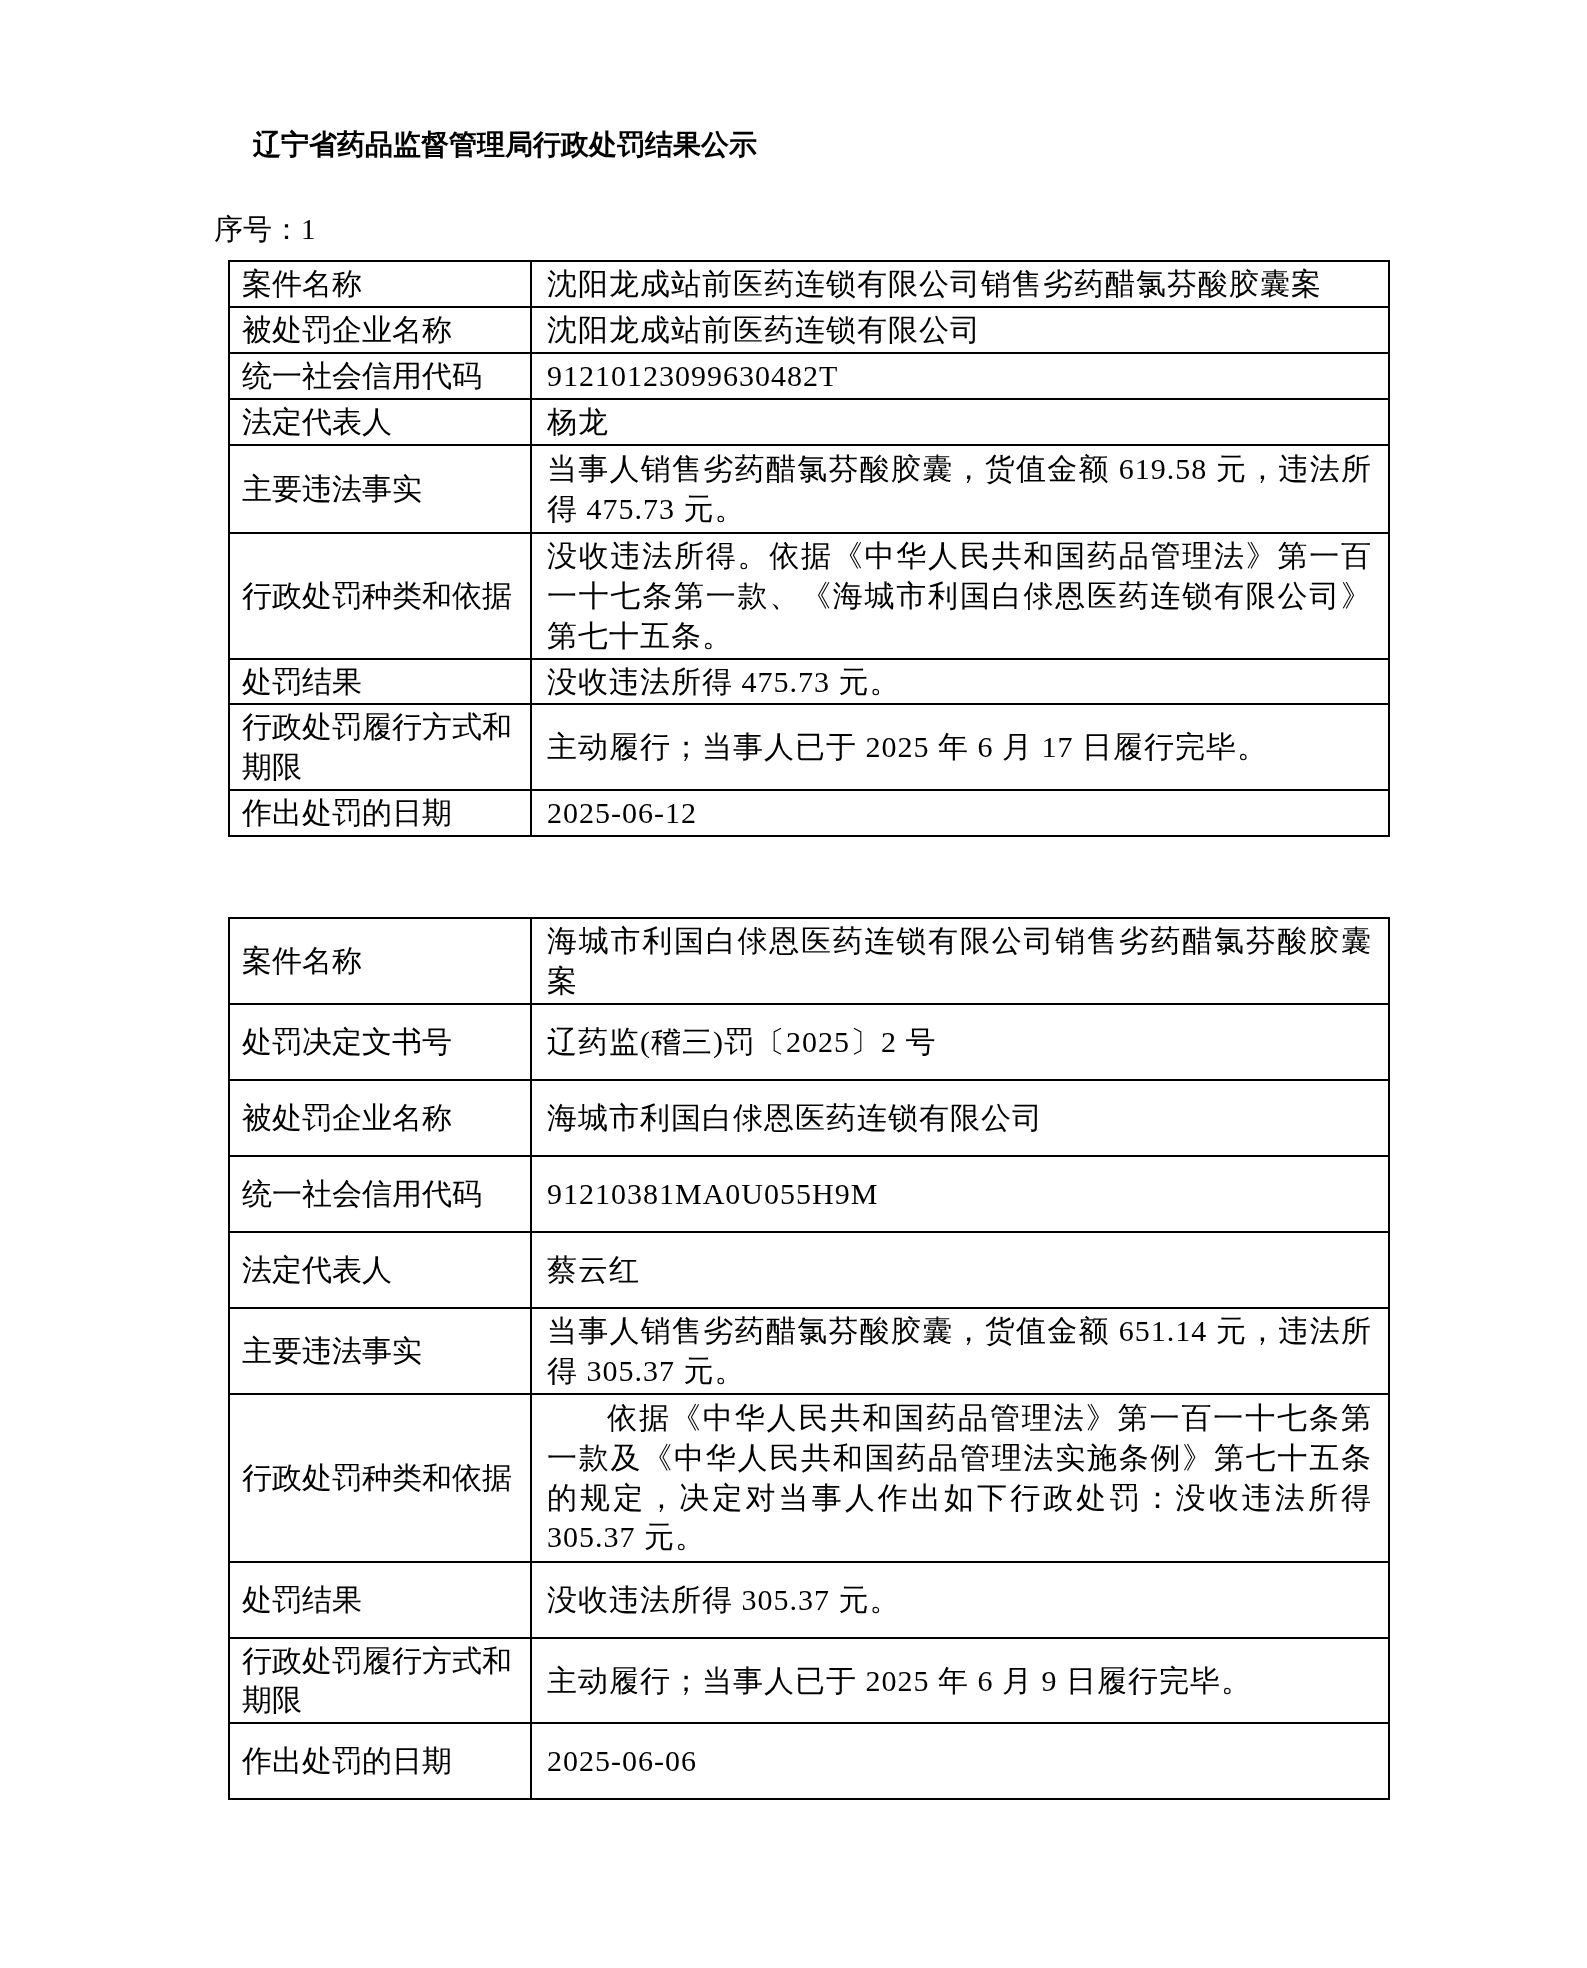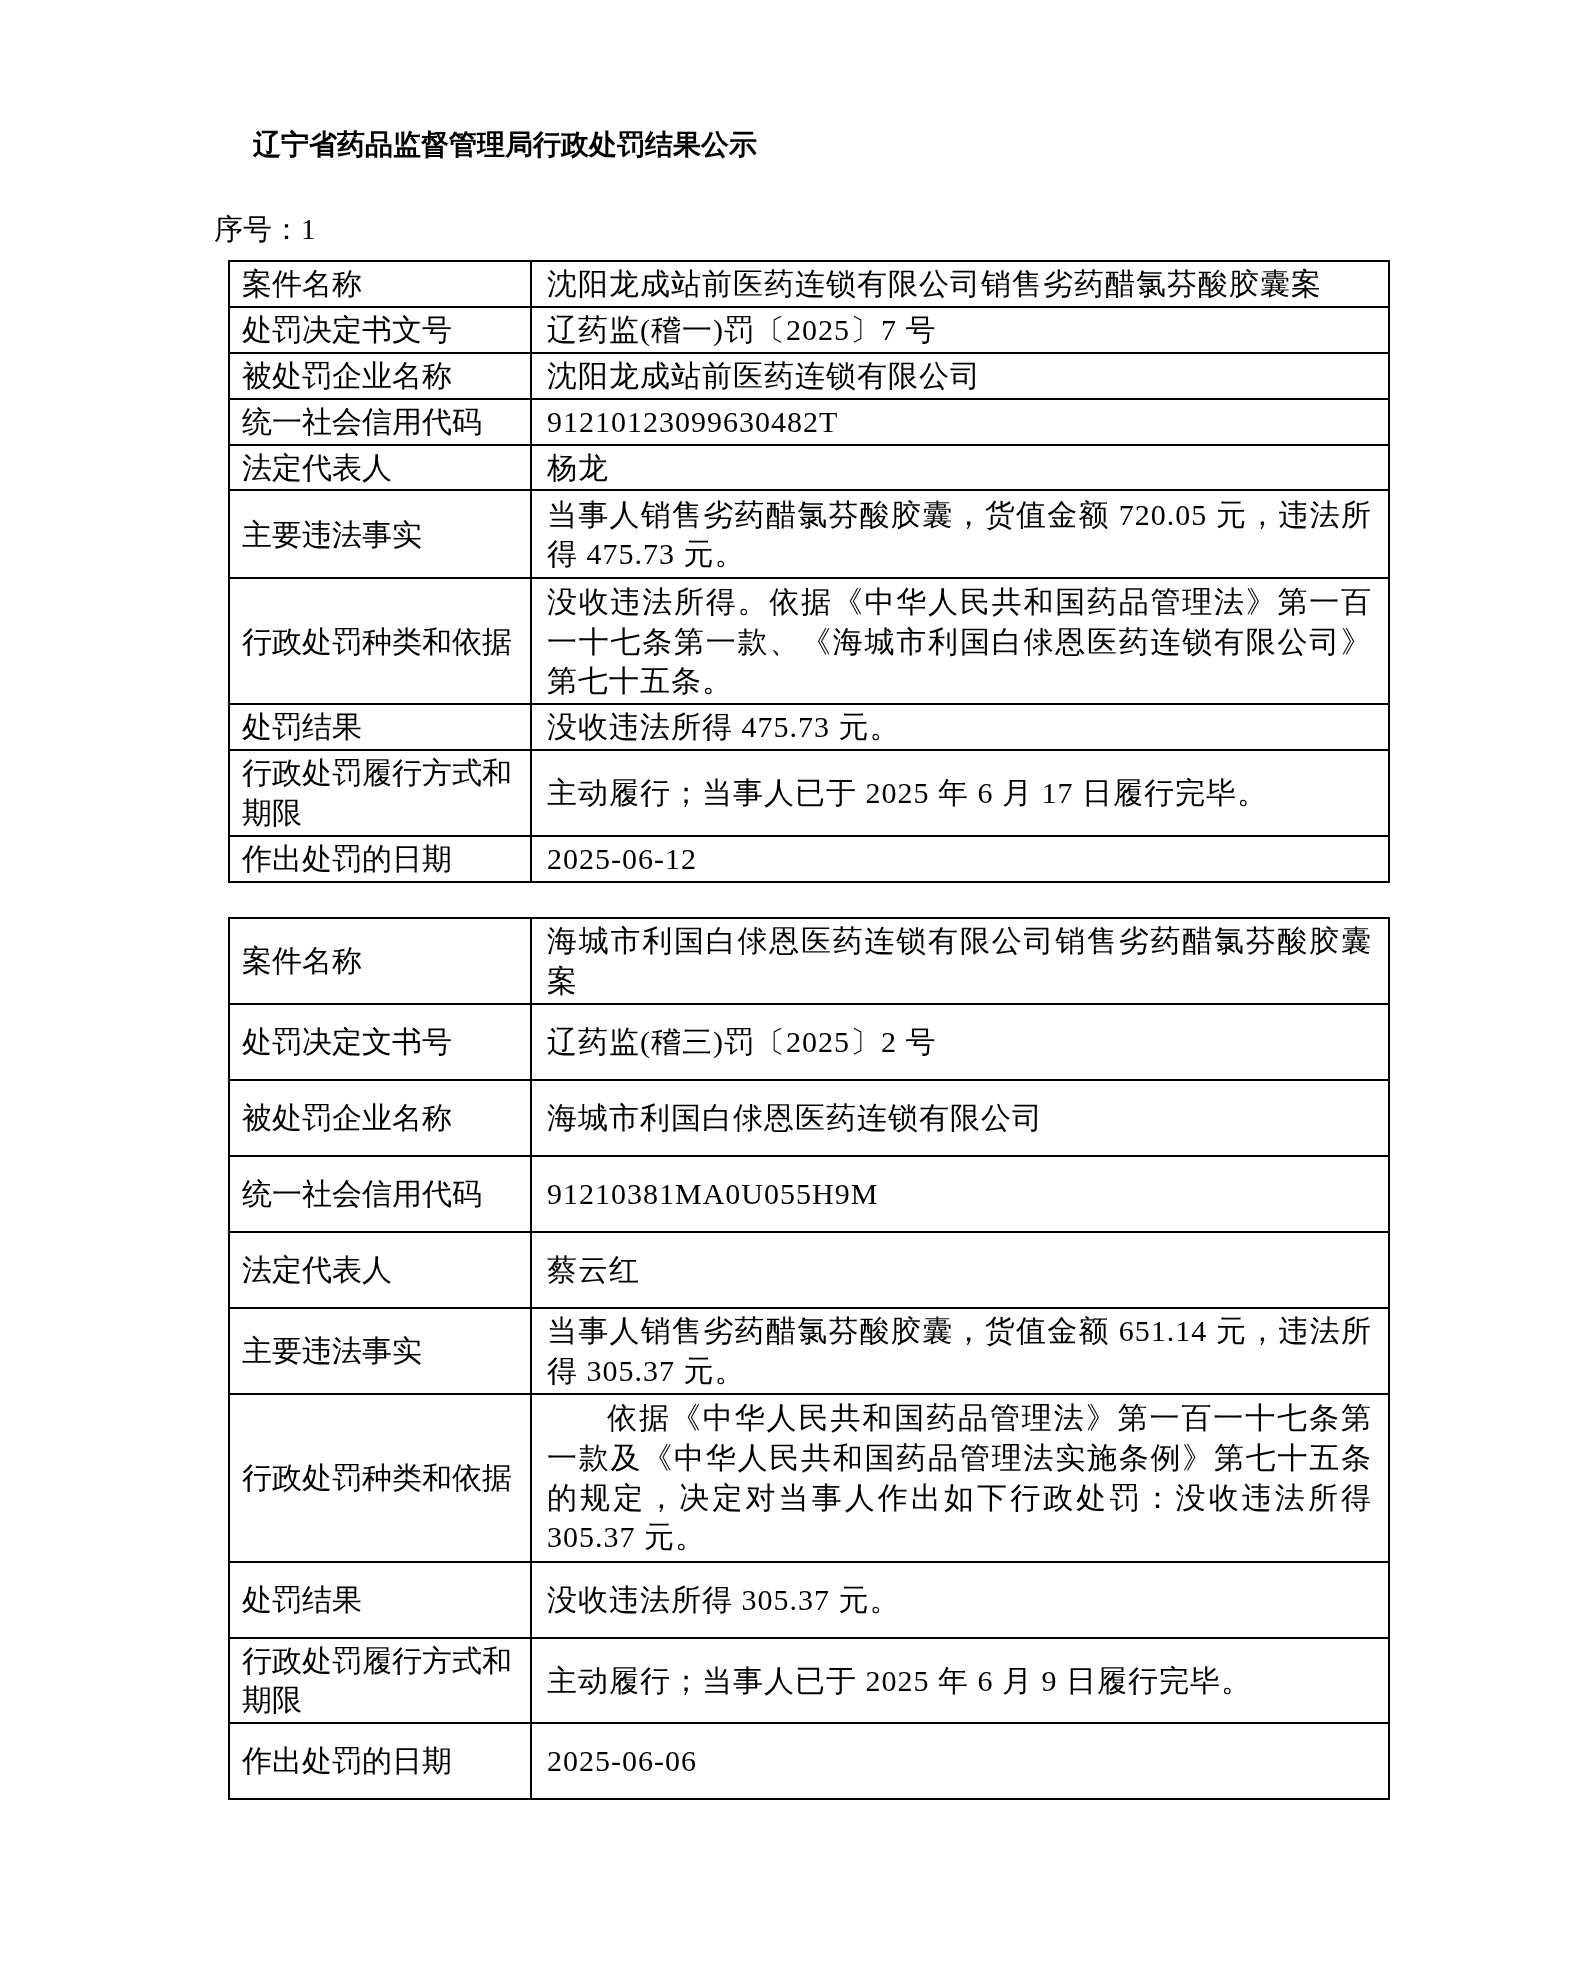--- a/index.html
+++ b/index.html
@@ -83,38 +83,34 @@
     <colgroup>
         <col style="width:302px">
         <col>
       </colgroup>
     <tbody>
       <tr>
         <td class="lbl">案件名称</td>
         <td class="val">沈阳龙成站前医药连锁有限公司销售劣药醋氯芬酸胶囊案</td>
       </tr>
       <tr>
-        <td class="lbl">处罚决定书文号</td>
-        <td class="val">辽药监(稽一)罚〔2025〕7 号</td>
-      </tr>
-      <tr>
         <td class="lbl">被处罚企业名称</td>
         <td class="val">沈阳龙成站前医药连锁有限公司</td>
       </tr>
       <tr>
         <td class="lbl">统一社会信用代码</td>
         <td class="val">91210123099630482T</td>
       </tr>
       <tr>
         <td class="lbl">法定代表人</td>
         <td class="val">杨龙</td>
       </tr>
       <tr class="h88">
         <td class="lbl">主要违法事实</td>
-        <td class="val">当事人销售劣药醋氯芬酸胶囊，货值金额 720.05 元，违法所得 475.73 元。</td>
+        <td class="val">当事人销售劣药醋氯芬酸胶囊，货值金额 619.58 元，违法所得 475.73 元。</td>
       </tr>
       <tr class="h126">
         <td class="lbl">行政处罚种类和依据</td>
         <td class="val">没收违法所得。依据《中华人民共和国药品管理法》第一百一十七条第一款、《海城市利国白俅恩医药连锁有限公司》第七十五条。</td>
       </tr>
       <tr>
         <td class="lbl">处罚结果</td>
         <td class="val">没收违法所得 475.73 元。</td>
       </tr>
       <tr class="h84">

